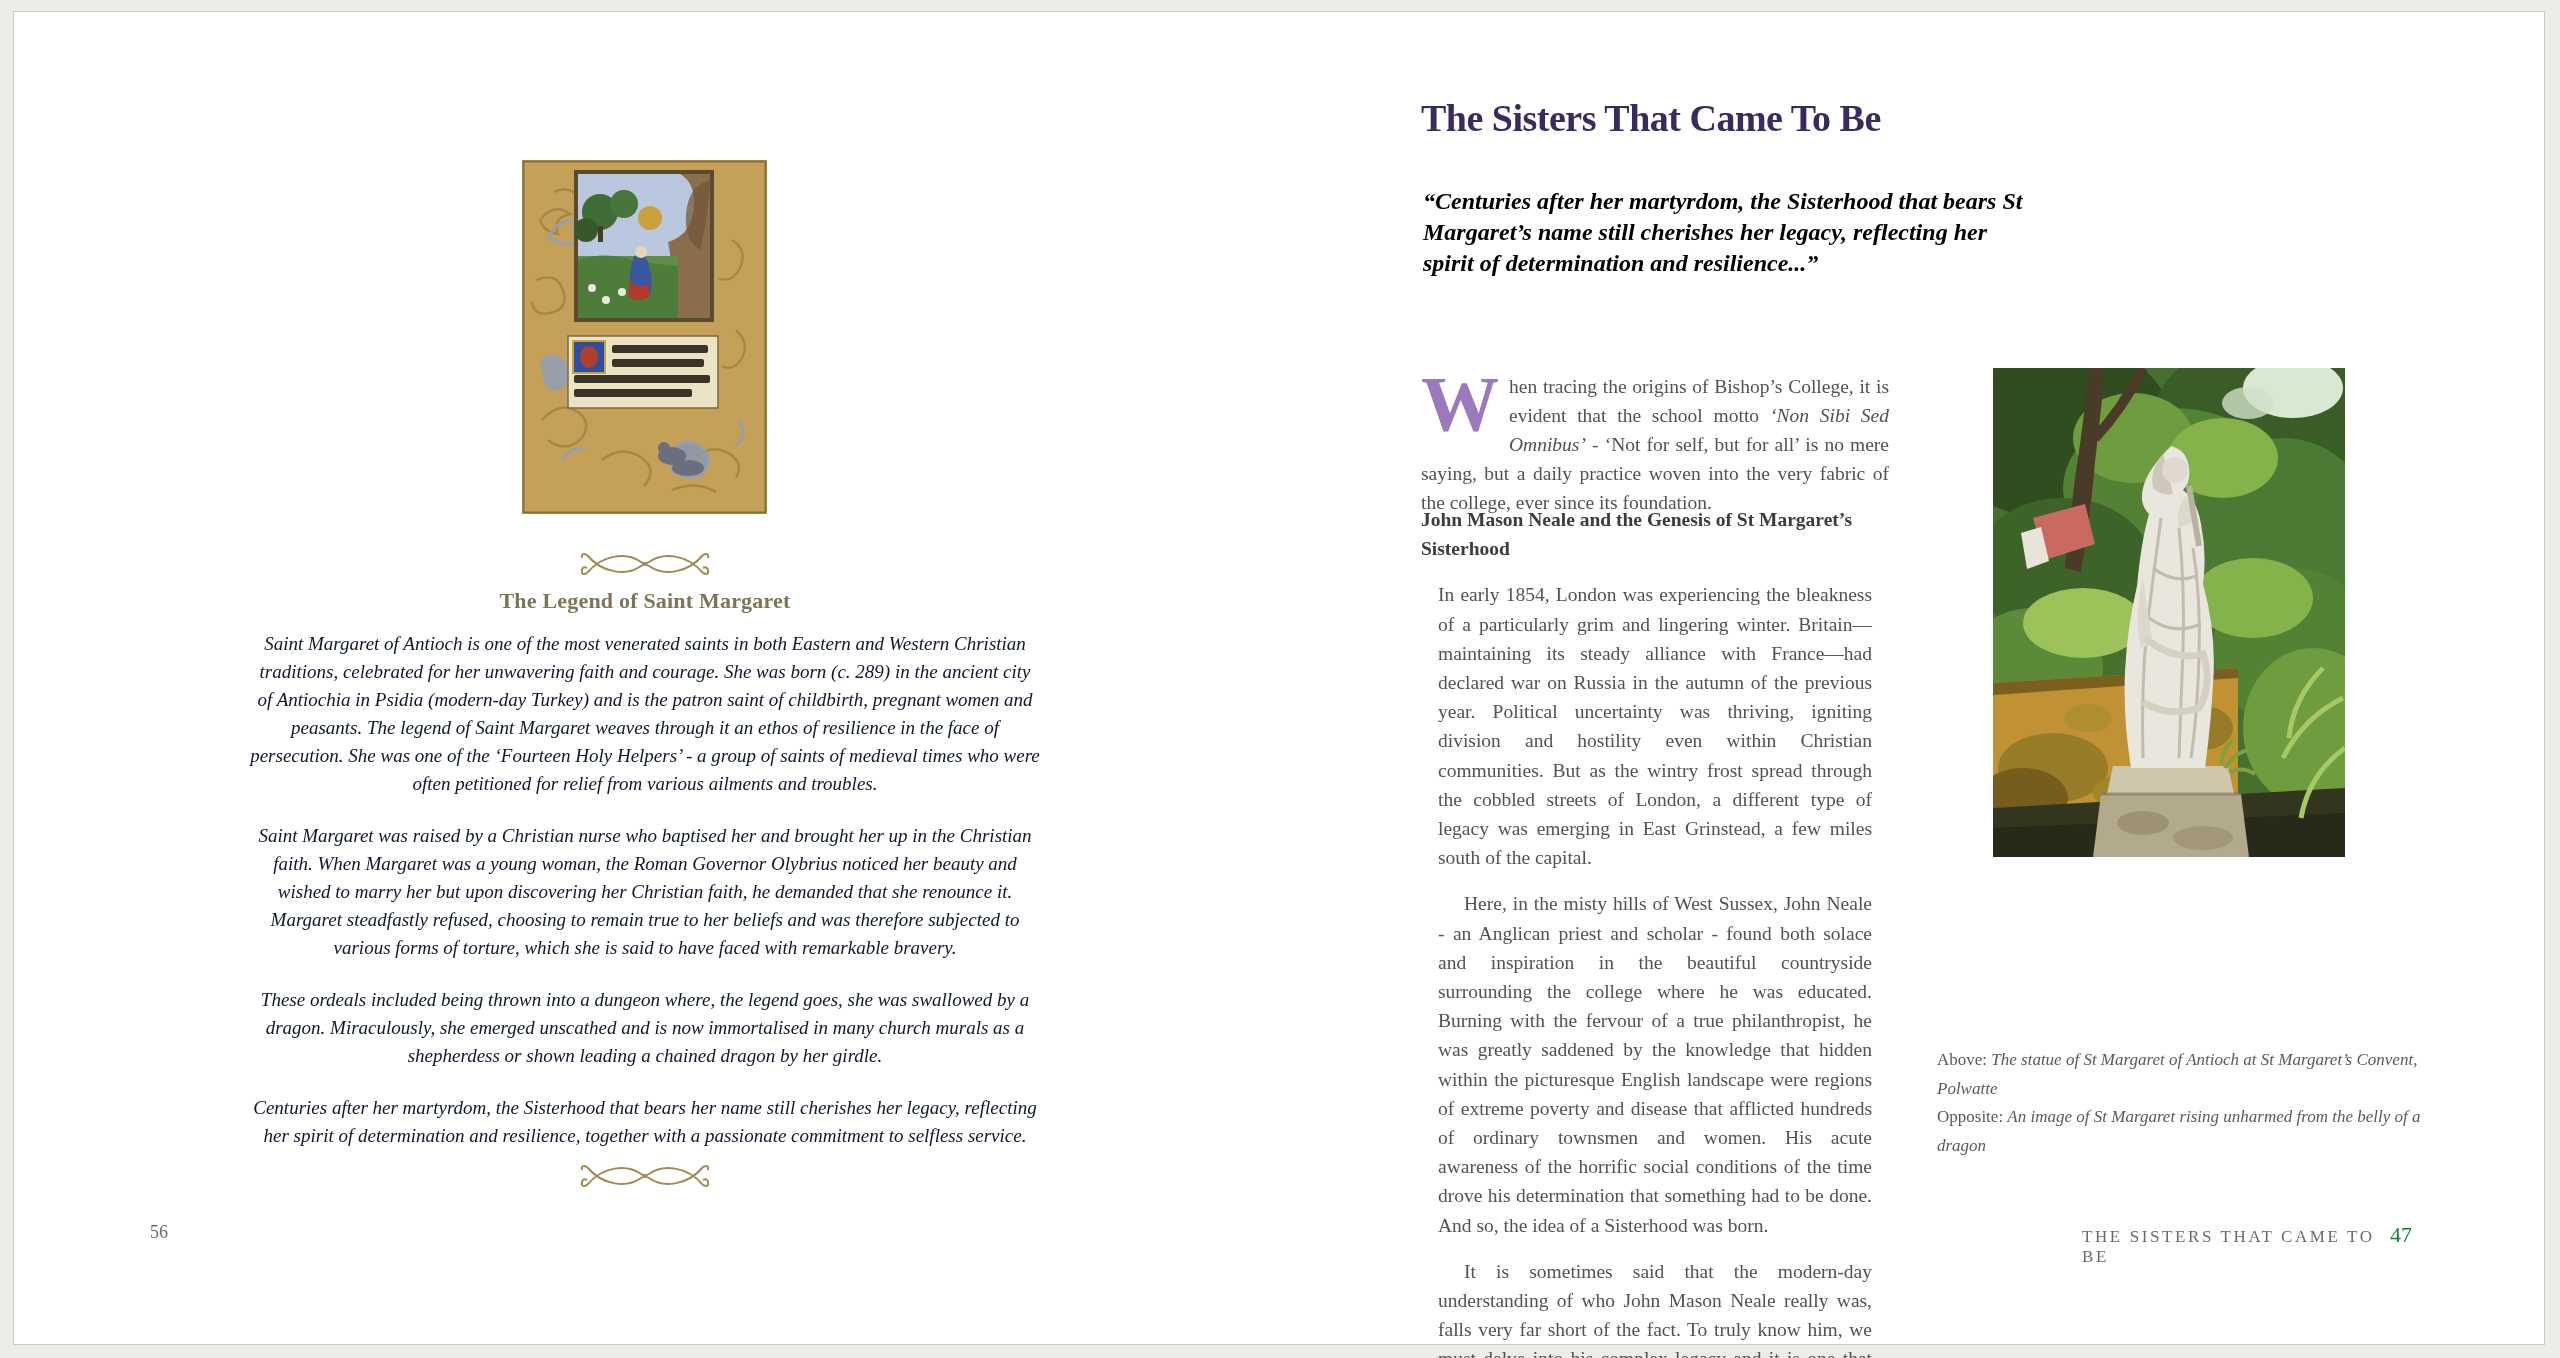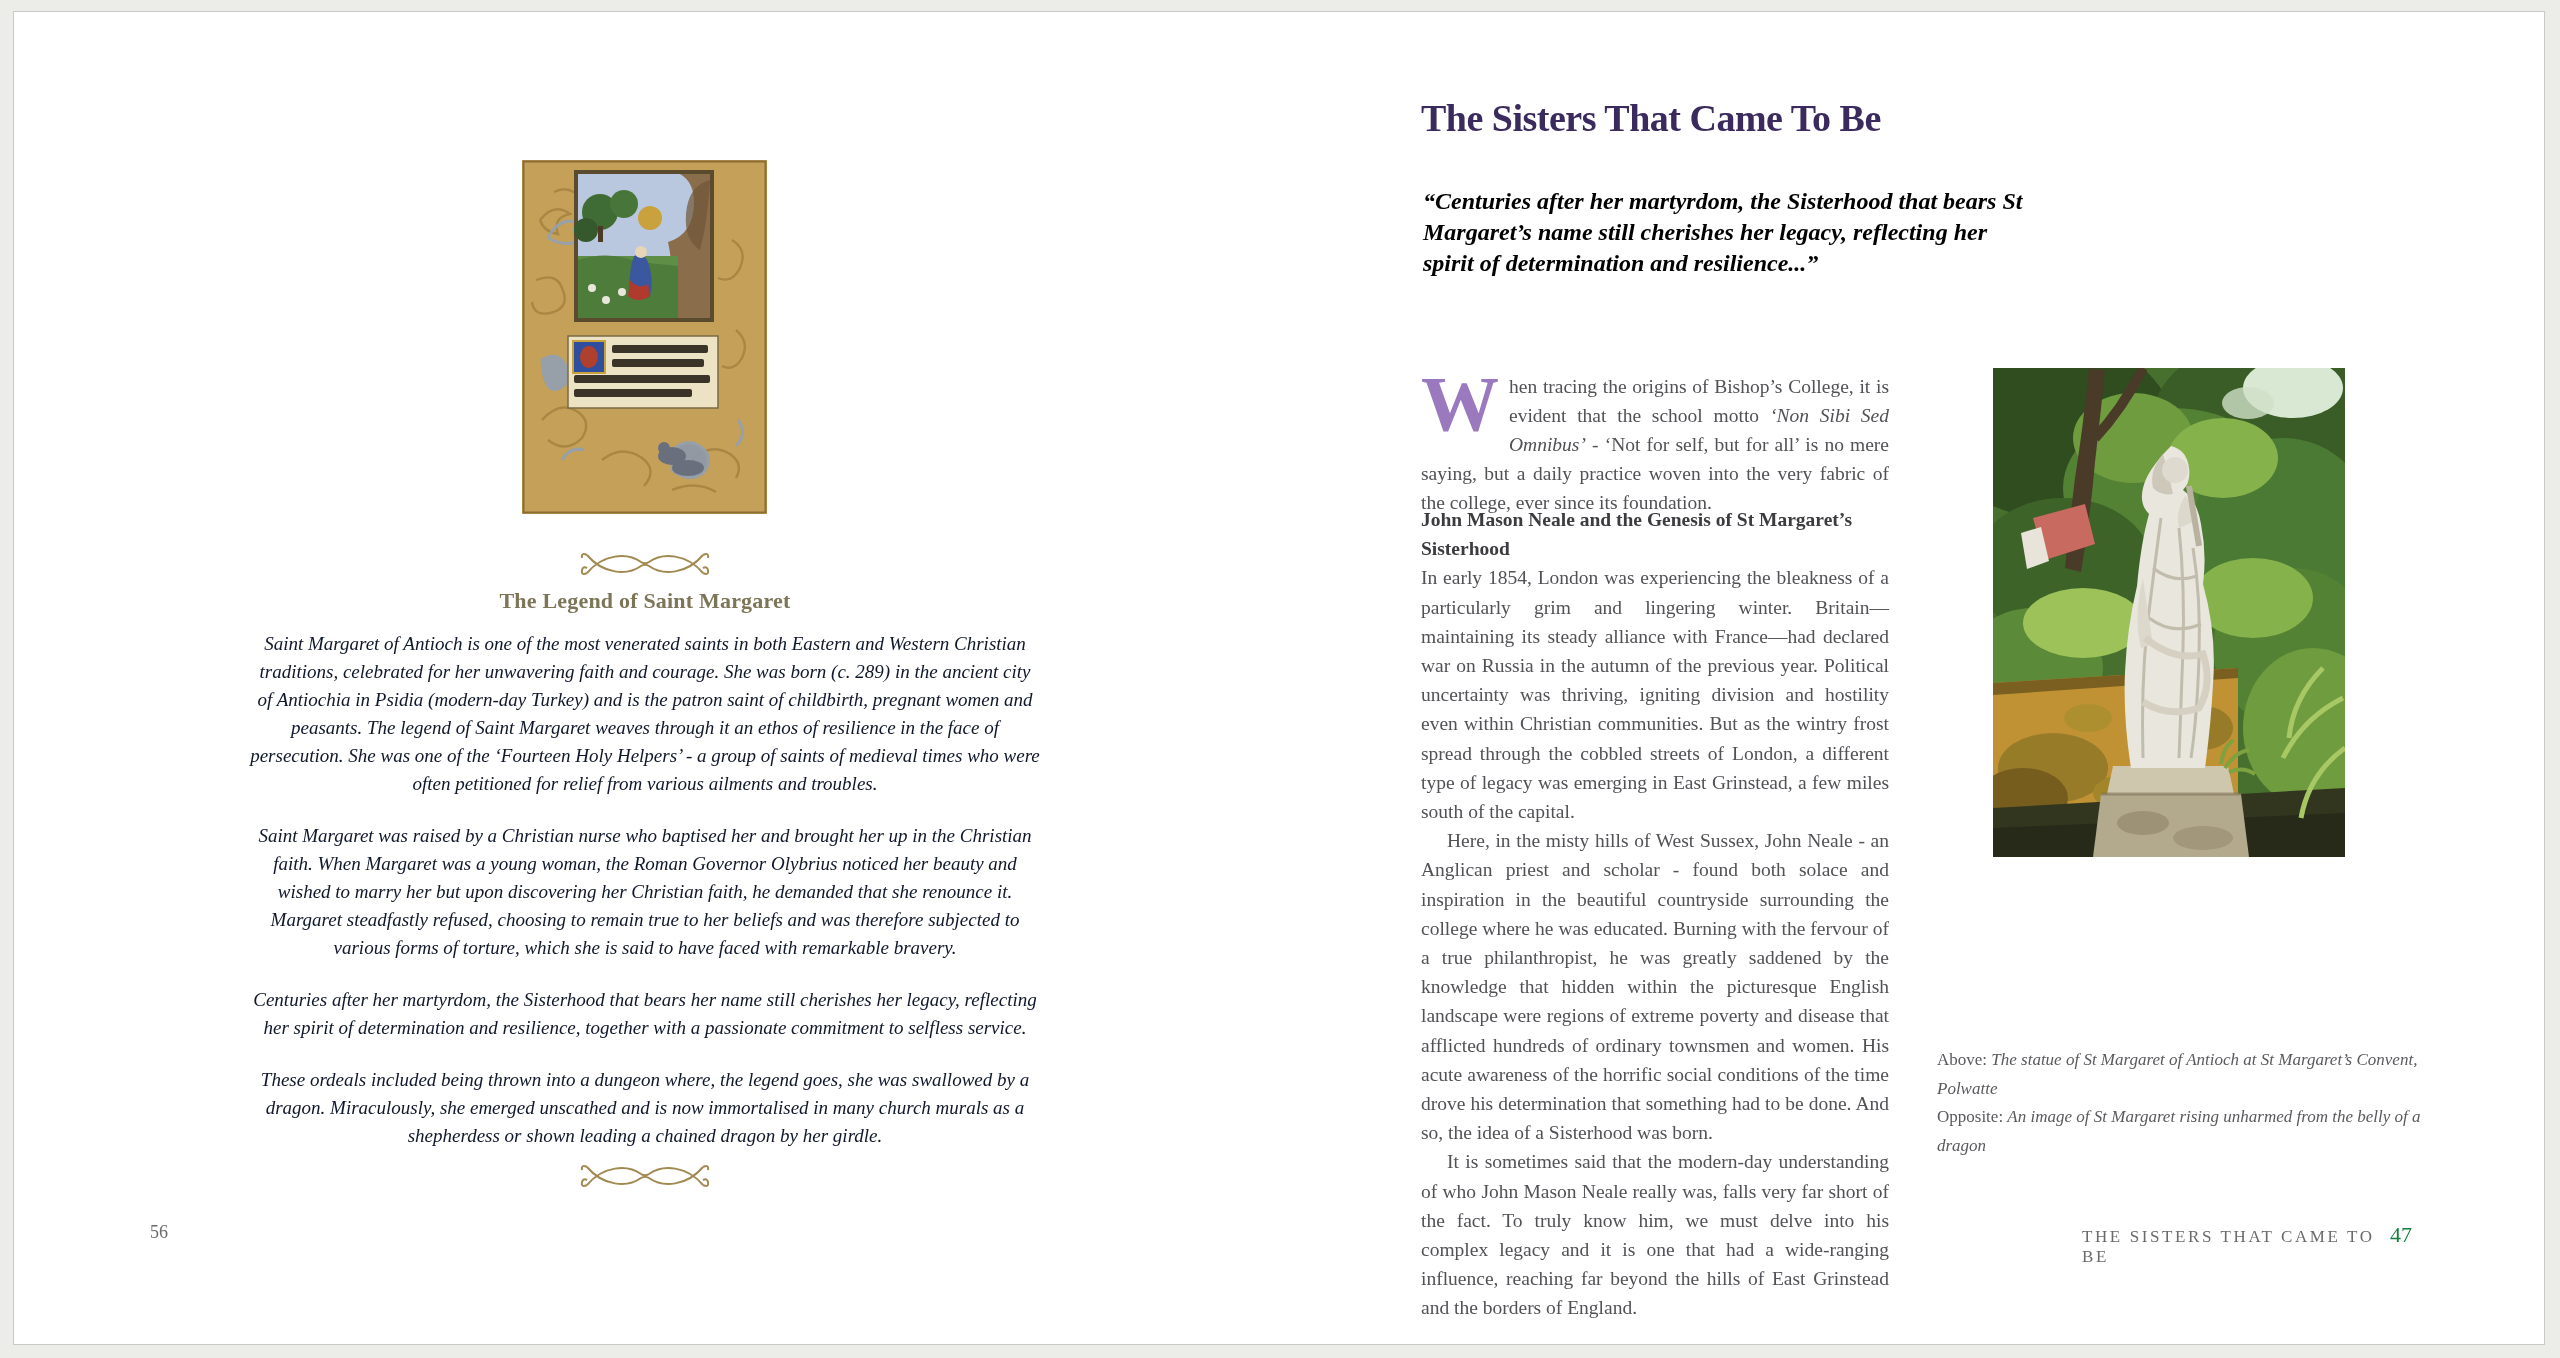--- a/index.html
+++ b/index.html
@@ -55,21 +55,21 @@
   }
   .intro-italic { font-style:italic; }
   .main-body {
     position:absolute; left:1421px; top:505px; width:468px;
     font-size:19.5px; line-height:29.2px; color:#515156; text-align:justify;
   }
   .sub-heading {
     font-size:19.5px; line-height:29.2px; font-weight:bold; color:#3c3c40;
     margin:0; text-align:left;
   }
-  .body-para { margin:0; }
+  .body-para { margin:17px; }
   .body-para + .body-para { text-indent:26px; }
   .statue-photo { position:absolute; left:1993px; top:368px; width:352px; height:489px; }
   .caption-block {
     position:absolute; left:1937px; top:1046px; width:486px;
     font-size:17px; line-height:28.5px; color:#5a5a5e;
   }
   .cap-label { font-style:normal; }
   .cap-italic { font-style:italic; }
   .footer-right {
     position:absolute; top:1222px; left:2082px; width:330px;
@@ -169,22 +169,22 @@
       <path d="M126 7 q6 -3 5 3"></path>
     </g>
   </svg>
 </div>
 
 <div class="legend-block">
   <h2 class="legend-heading">The Legend of Saint Margaret</h2>
   <div>
       <p class="legend-para">Saint Margaret of Antioch is one of the most venerated saints in both Eastern and Western Christian traditions, celebrated for her unwavering faith and courage. She was born (c. 289) in the ancient city of Antiochia in Psidia (modern-day Turkey) and is the patron saint of childbirth, pregnant women and peasants. The legend of Saint Margaret weaves through it an ethos of resilience in the face of persecution. She was one of the ‘Fourteen Holy Helpers’ - a group of saints of medieval times who were often petitioned for relief from various ailments and troubles.</p>
       <p class="legend-para">Saint Margaret was raised by a Christian nurse who baptised her and brought her up in the Christian faith. When Margaret was a young woman, the Roman Governor Olybrius noticed her beauty and wished to marry her but upon discovering her Christian faith, he demanded that she renounce it. Margaret steadfastly refused, choosing to remain true to her beliefs and was therefore subjected to various forms of torture, which she is said to have faced with remarkable bravery.</p>
+      <p class="legend-para">These ordeals included being thrown into a dungeon where, the legend goes, she was swallowed by a dragon. Miraculously, she emerged unscathed and is now immortalised in many church murals as a shepherdess or shown leading a chained dragon by her girdle.</p>
       <p class="legend-para">Centuries after her martyrdom, the Sisterhood that bears her name still cherishes her legacy, reflecting her spirit of determination and resilience, together with a passionate commitment to selfless service.</p>
-      <p class="legend-para">These ordeals included being thrown into a dungeon where, the legend goes, she was swallowed by a dragon. Miraculously, she emerged unscathed and is now immortalised in many church murals as a shepherdess or shown leading a chained dragon by her girdle.</p>
     </div>
 </div>
 
 <div class="divider divider-2">
   <svg width="136" height="32" viewBox="0 0 136 32">
     <g stroke="#a18a52" stroke-width="2" fill="none">
       <path d="M10 25 C26 6 50 4 64 14 C67 16 69 16 72 14 C86 4 110 6 126 25"></path>
       <path d="M10 7 C26 26 50 28 64 18 C67 16 69 16 72 18 C86 28 110 26 126 7"></path>
       <path d="M10 25 q-6 3 -5 -3 q1 -4 5 -2"></path>
       <path d="M126 25 q6 3 5 -3 q-1 -4 -5 -2"></path>

